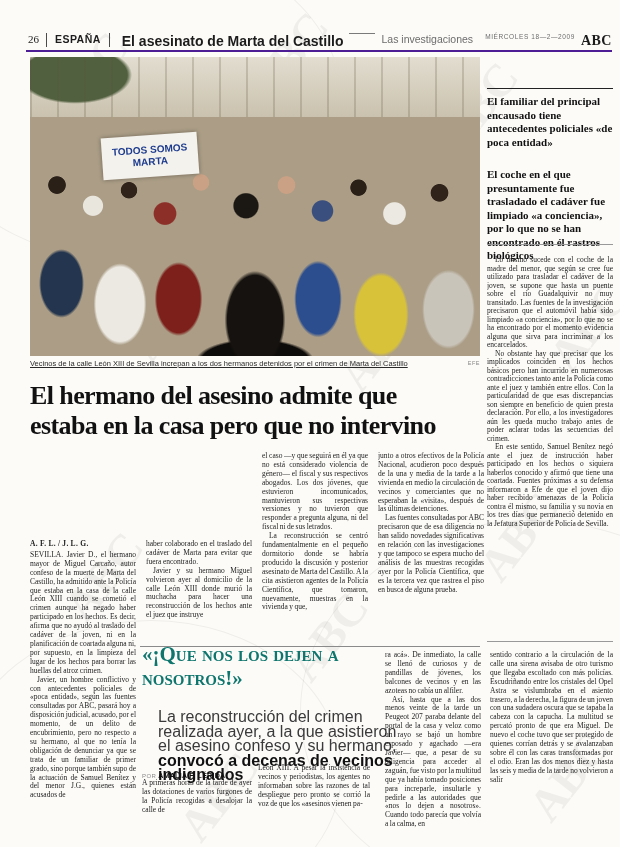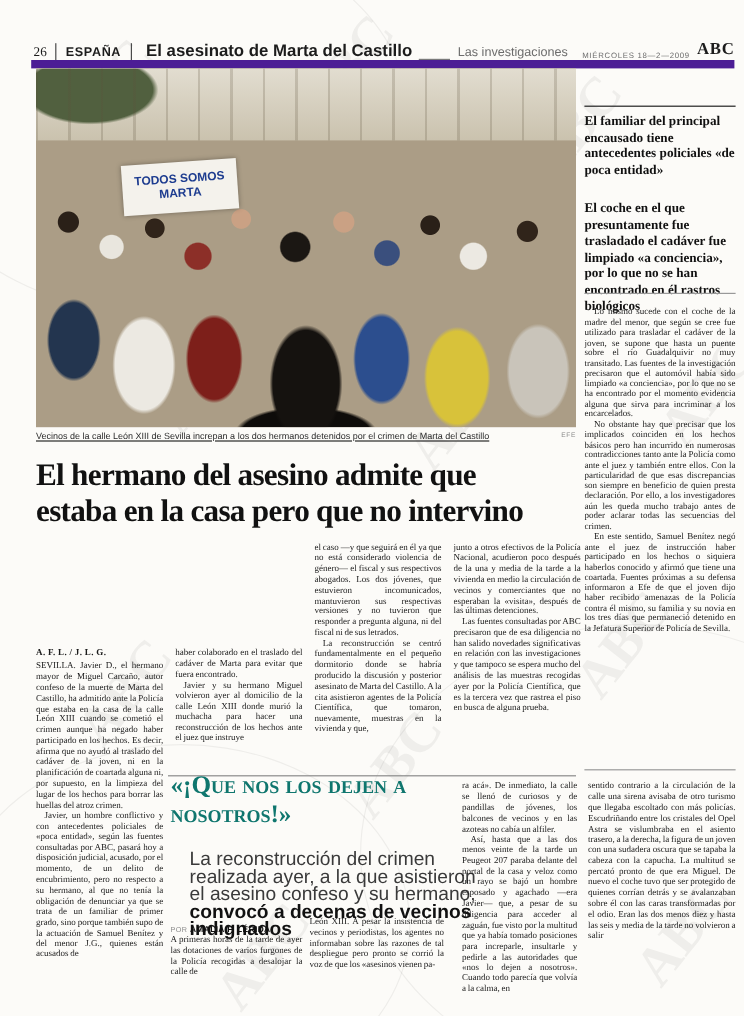--- a/index.html
+++ b/index.html
@@ -7,21 +7,21 @@
     position:relative;width:620px;height:847px;margin:0 auto;
     background:#fcfbf8;overflow:hidden;
     font-family:"Liberation Serif",serif;color:#1c1c1c;
   }
   
   .wm{position:absolute;font-family:"Liberation Serif",serif;font-weight:bold;
       font-size:46px;color:rgba(70,70,70,0.07);transform:rotate(-52deg);pointer-events:none;}
   .arc{position:absolute;border:1px solid rgba(0,0,0,0.055);border-radius:50%;pointer-events:none;}
   
   .hdr{position:absolute;left:26px;top:33px;width:586px;height:17px;
-       border-bottom:7px solid #4c1d95;display:flex;align-items:flex-end;
+       border-bottom:2px solid #4c1d95;display:flex;align-items:flex-start;
        font-family:"Liberation Sans",sans-serif;}
   .hdr .pnum{font-family:"Liberation Serif",serif;font-size:11px;padding:0 7px 0 2px;}
   .hdr .vline{width:1px;height:14px;background:#4a4a4a;}
   .hdr .section{font-size:10.5px;font-weight:bold;letter-spacing:.5px;padding:0 8px;}
   .hdr .rule{flex:1;border-top:1px solid #7a7a7a;height:0;margin:0 6px;}
   .hdr .rule.short{flex:0 0 26px;}
   .hdr .kickb{font-size:14px;font-weight:bold;white-space:nowrap;}
   .hdr .kickl{font-size:10.5px;color:#6c6c6c;white-space:nowrap;}
   .hdr .date{font-size:6.5px;color:#6c6c6c;letter-spacing:.6px;white-space:nowrap;margin-right:6px;}
   .hdr .brand{font-family:"Liberation Serif",serif;font-size:14px;font-weight:bold;letter-spacing:.5px;}

